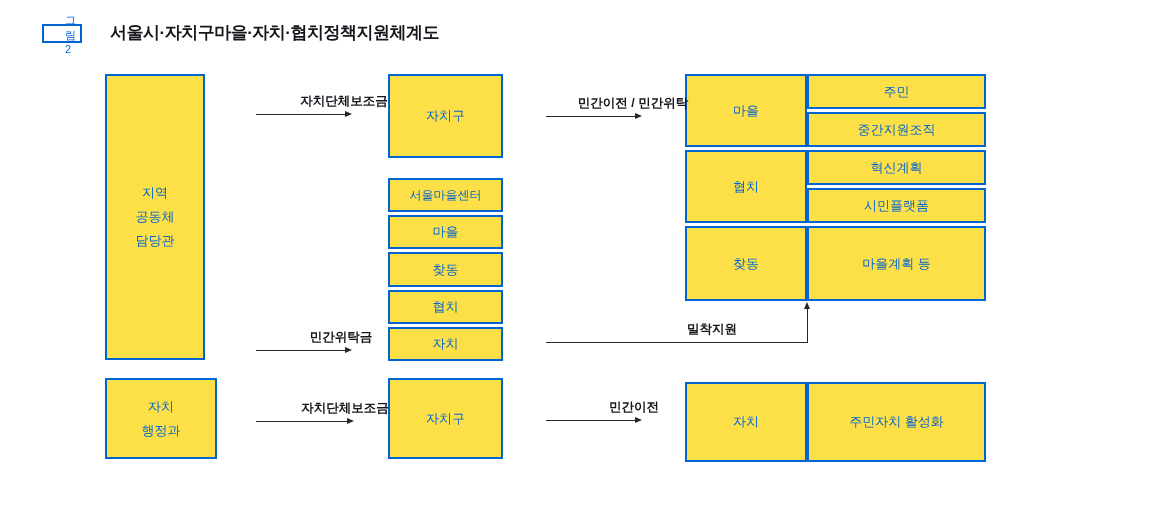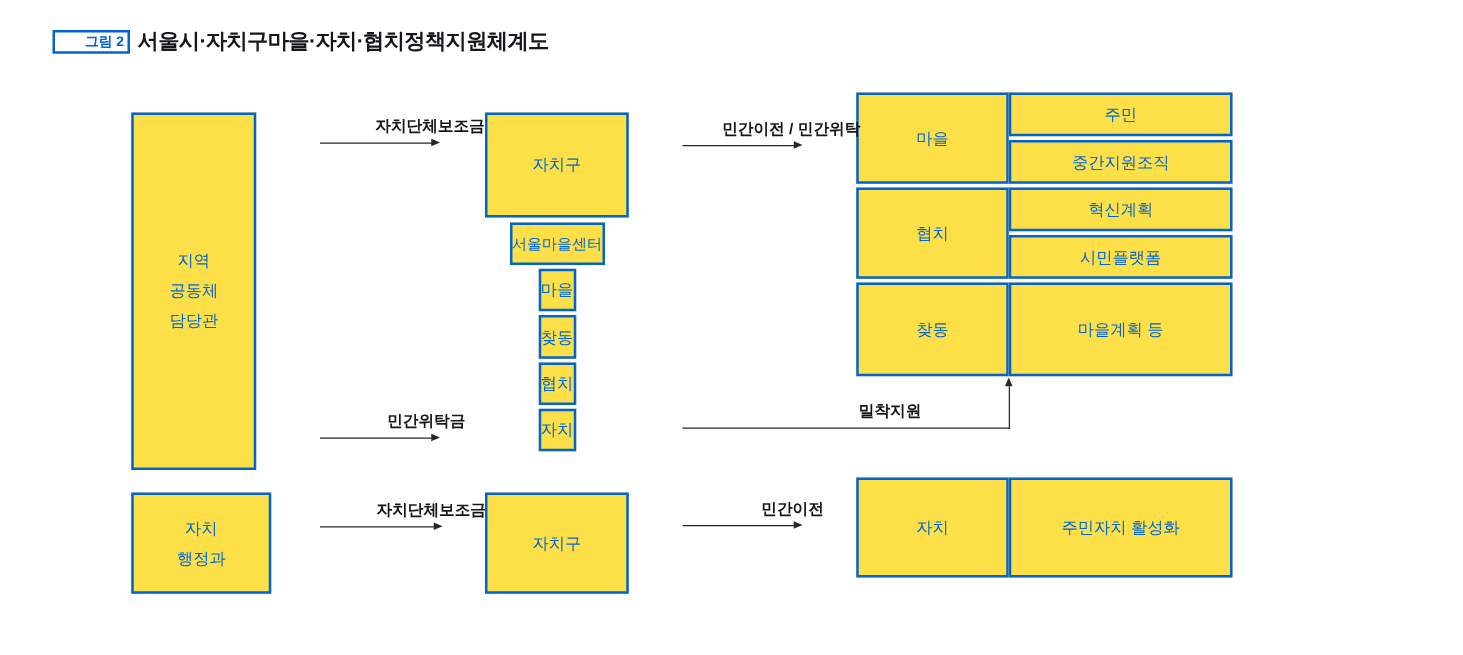--- a/index.html
+++ b/index.html
@@ -1,37 +1,37 @@
 <!DOCTYPE html>
 <html style="--accent: #0064D2; --dark: #15151C; --arrow: #26262C;"><head>
 <meta charset="utf-8">
 <style>
   html,body { margin:0; padding:0; background:#ffffff; }
   .canvas {
     position:relative; width:1170px; height:524px; background:#ffffff;
     font-family:"Liberation Sans","DejaVu Sans",sans-serif; overflow:hidden;
   }
   .fig-badge {
-    position:absolute; left:42px; top:24px; width:62px; height:19px;
+    position:absolute; left:42px; top:24px; width:40px; height:19px;
     border:2px solid var(--accent); box-sizing:border-box;
-    color:var(--accent); font-size:11px; font-weight:bold;
+    color:var(--accent); font-size:11px; font-weight:normal;
     display:flex; align-items:center; justify-content:center;padding-left:21px;
   }
   .fig-title {
     position:absolute; left:110px; top:21px;
     font-size:17px; font-weight:bold; color:var(--dark); letter-spacing:-0.5px;
     white-space:nowrap;
   }
   .box, .cell, .rt-label {
     border:2px solid var(--accent); box-sizing:border-box; background:#fde047;
     color:var(--accent); font-weight:normal; font-size:13px;
     display:flex; align-items:center; justify-content:center; text-align:center;
     white-space:pre-line; line-height:24px;
   }
-  .box { position:absolute;margin-top:16px; }
+  .box { position:absolute; }
   .stack { position:absolute; display:flex; flex-direction:column; gap:3px; box-sizing:border-box; }
   .stack .cell { flex:1; line-height:16px; }
   .rt { position:absolute; display:flex; flex-direction:column; gap:3px; box-sizing:border-box; }
   .rt-group { display:flex; }
   .rt-label { width:122px; flex:0 0 122px; }
   .rt-items { flex:1; display:flex; flex-direction:column; gap:3px; }
   .rt-items .cell { flex:1; }
   .hline { position:absolute; height:1px; background:var(--arrow); }
   .hline.ar::after {
     content:""; position:absolute; right:-6px; top:-3px; width:0; height:0;
@@ -56,21 +56,21 @@
   <div class="fig-title">서울시·자치구마을·자치·협치정책지원체계도</div>
 
   <div class="box" style="left:105px; top:74px; width:100px; height:286px;">지역
 공동체
 담당관</div>
   <div class="box" style="left:105px; top:378px; width:112px; height:81px;">자치
 행정과</div>
 
   <div class="box" style="left:388px; top:74px; width:115px; height:84px;">자치구</div>
 
-  <div class="stack" style="left:388px; top:178px; width:115px; height:183px;align-items:center;">
+  <div class="stack" style="left:388px; top:178px; width:115px; height:183px;">
     <div class="cell" style="font-size:12px;">서울마을센터</div>
     <div class="cell">마을</div>
     <div class="cell">찾동</div>
     <div class="cell">협치</div>
     <div class="cell">자치</div>
   </div>
 
   <div class="box" style="left:388px; top:378px; width:115px; height:81px;">자치구</div>
 
   <div class="rt" style="left:685px; top:74px; width:301px;">

